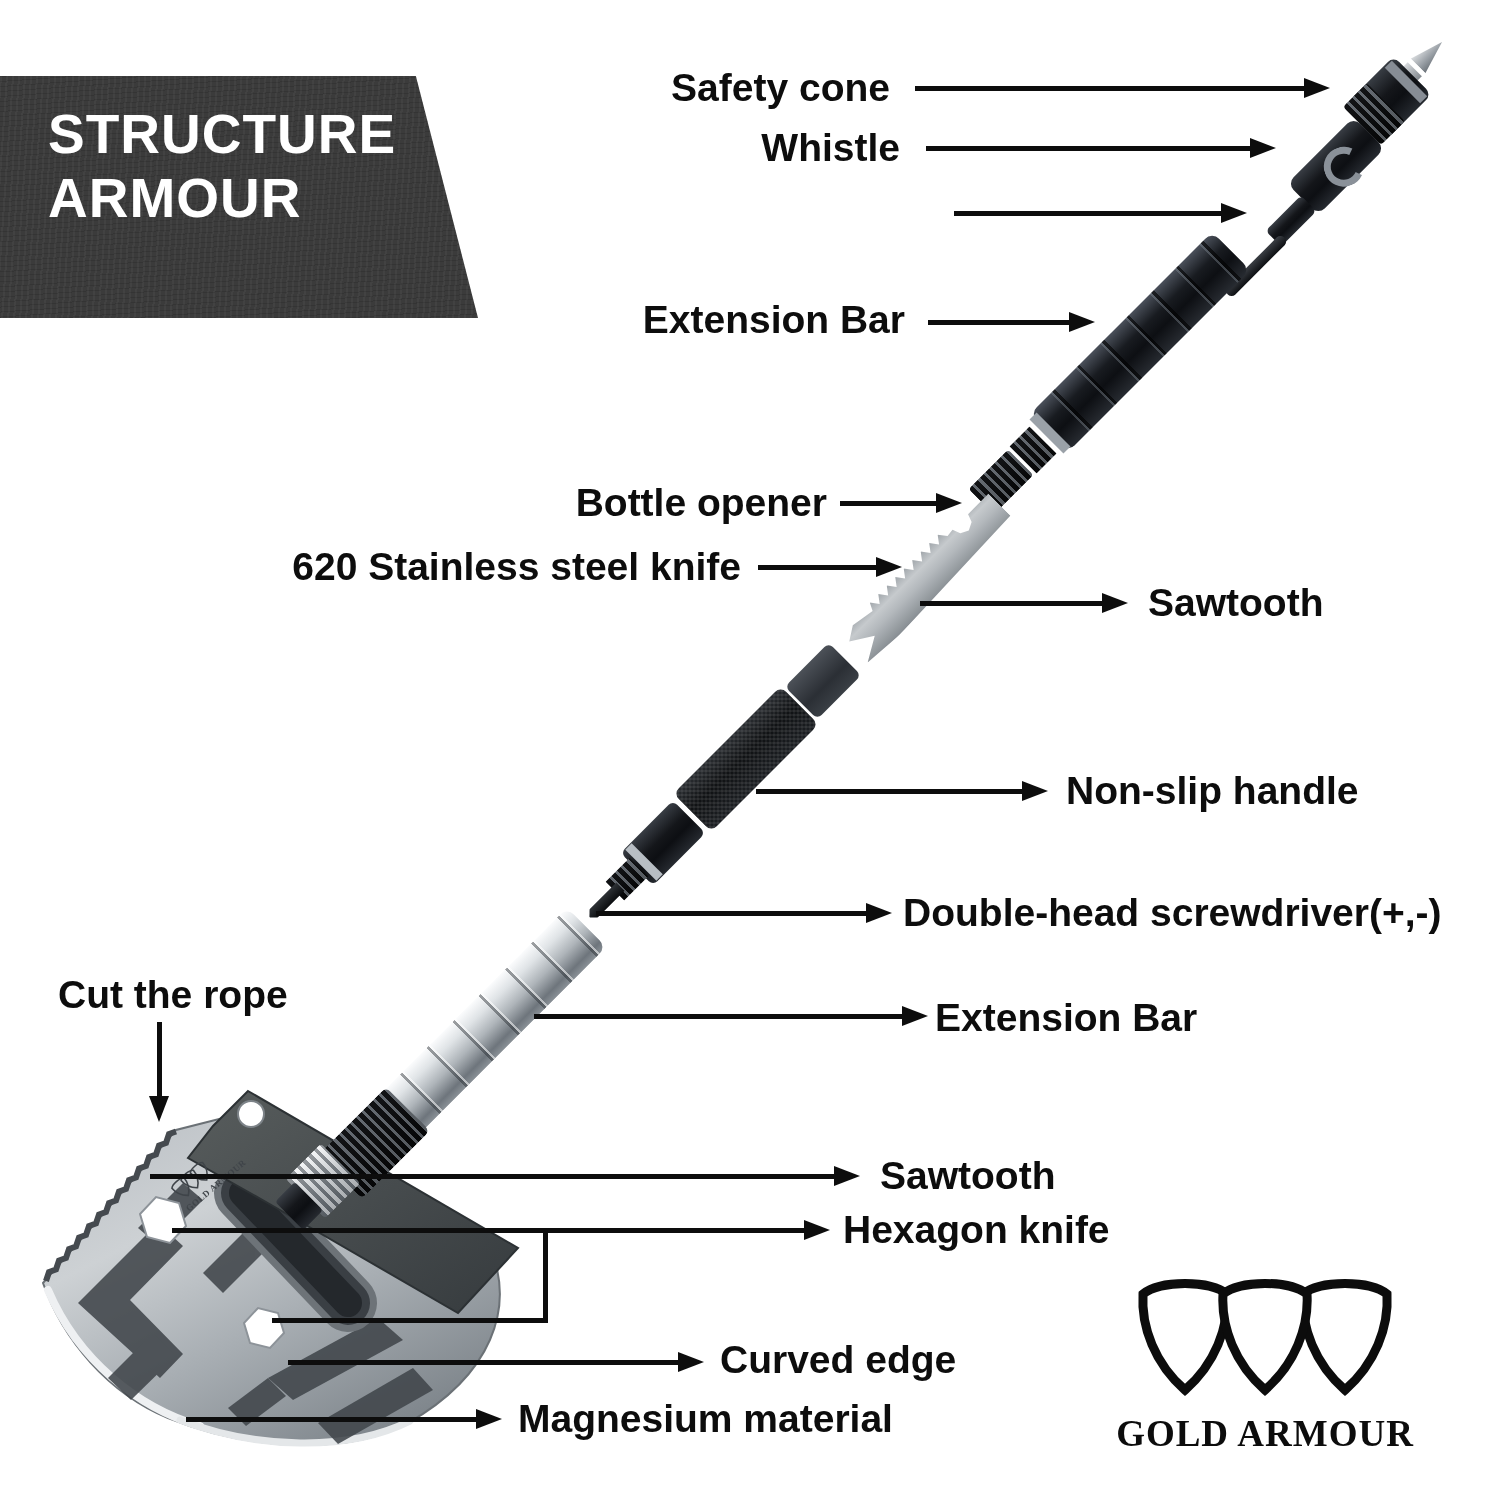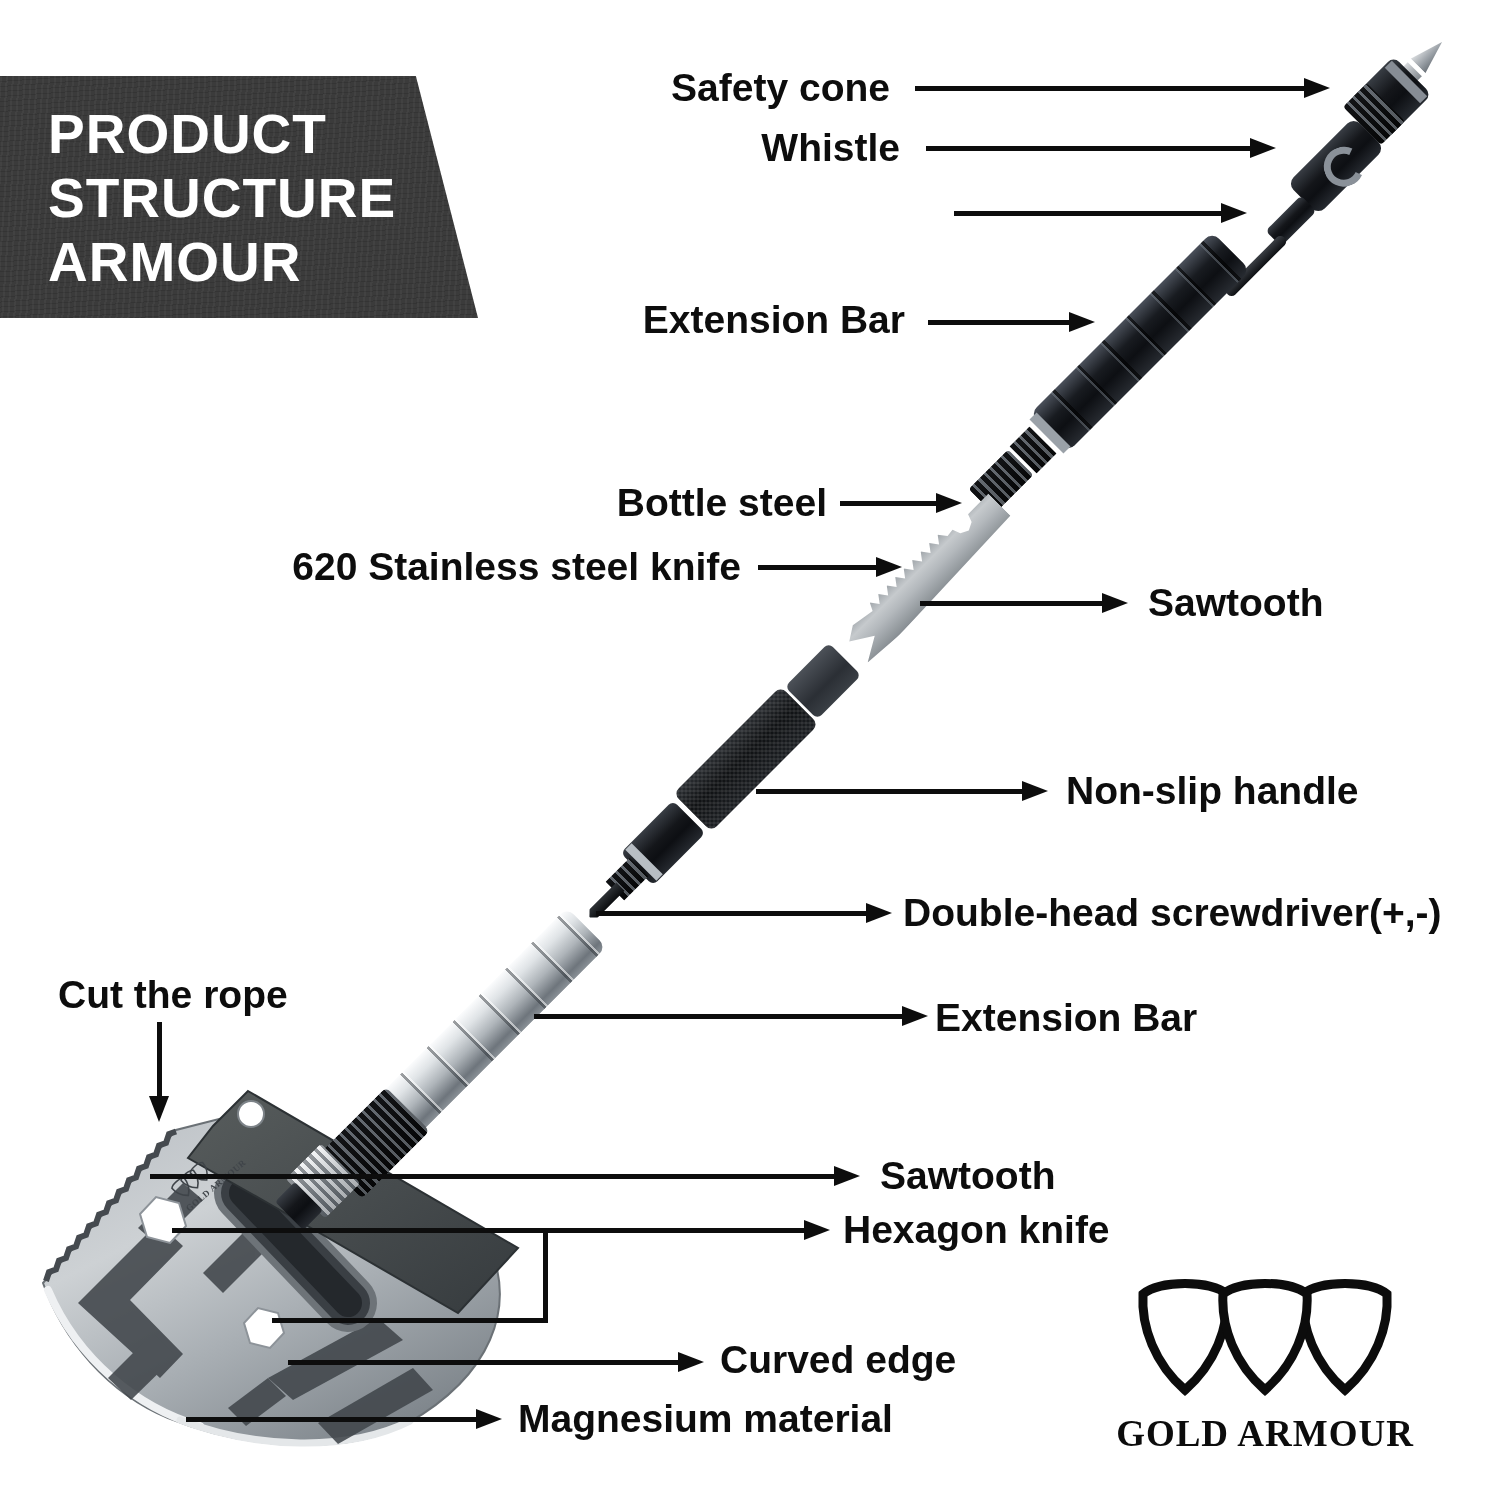--- a/index.html
+++ b/index.html
@@ -34,21 +34,20 @@
       repeating-linear-gradient(90deg, rgba(0,0,0,.65) 0 5px, rgba(150,158,166,.5) 5px 8px),
       linear-gradient(to bottom,#33373d,#101214);}
 </style>
 </head>
 <body>
 
 <div id="page">
 
   <div id="title-slab">
     <div class="pad"></div>
-    <div class="tline">PRODUCT</div>
     <div class="tline">STRUCTURE</div>
     <div class="tline">ARMOUR</div>
   </div>
 
   <svg style="position:absolute;left:18px;top:1078px;" width="520" height="400" viewBox="0 0 520 400">
     <defs>
       <linearGradient id="bladeG" x1="0" y1="0" x2="0.7" y2="1">
         <stop offset="0" stop-color="#b8bdc2"></stop>
           <stop offset="0.35" stop-color="#cdd1d4"></stop>
         <stop offset="0.65" stop-color="#a9afb4"></stop>
@@ -205,21 +204,21 @@
       <div class="ahead-r" style="left:678px;top:1352px;"></div>
   </div>
   <div>
     <div class="aline" style="left:186px;top:1417px;width:292px;"></div>
       <div class="ahead-r" style="left:476px;top:1409px;"></div>
   </div>
 
   <div class="label r" style="left:890px;top:88px;">Safety cone</div>
   <div class="label r" style="left:900px;top:148px;">Whistle</div>
   <div class="label r" style="left:905px;top:320px;">Extension Bar</div>
-  <div class="label r" style="left:827px;top:503px;">Bottle steel</div>
+  <div class="label r" style="left:827px;top:503px;">Bottle opener</div>
   <div class="label r" style="left:741px;top:567px;">620 Stainless steel knife</div>
   <div class="label" style="left:1148px;top:603px;">Sawtooth</div>
   <div class="label" style="left:1066px;top:791px;">Non-slip handle</div>
   <div class="label" style="left:903px;top:913px;">Double-head screwdriver(+,-)</div>
   <div class="label" style="left:58px;top:995px;">Cut the rope</div>
   <div class="label" style="left:935px;top:1018px;">Extension Bar</div>
   <div class="label" style="left:880px;top:1176px;">Sawtooth</div>
   <div class="label" style="left:843px;top:1230px;">Hexagon knife</div>
   <div class="label" style="left:720px;top:1360px;">Curved edge</div>
   <div class="label" style="left:518px;top:1419px;">Magnesium material</div>

